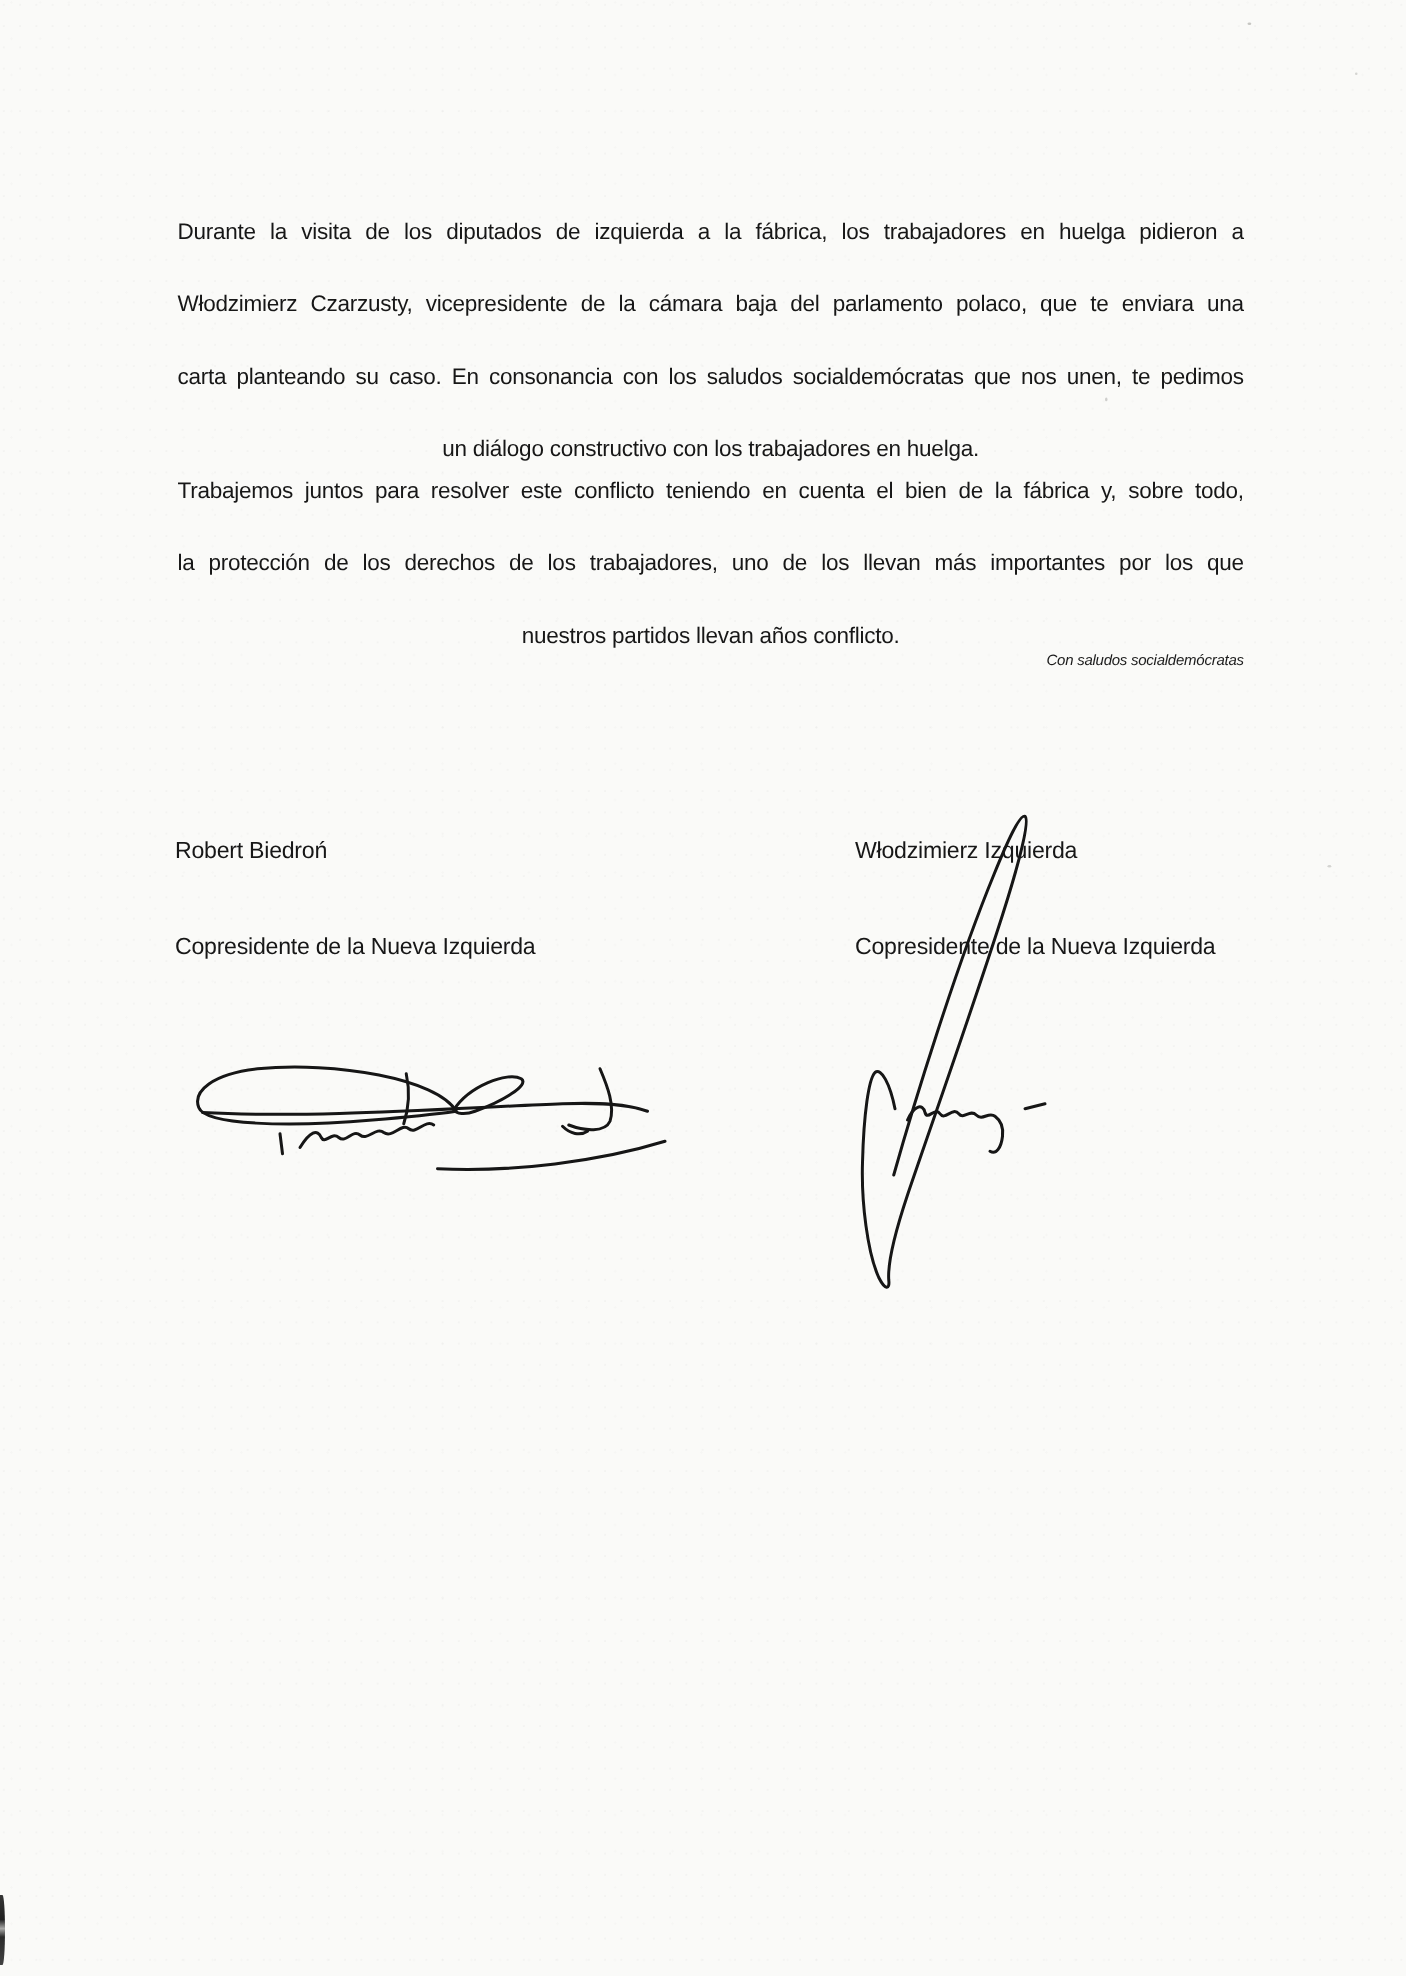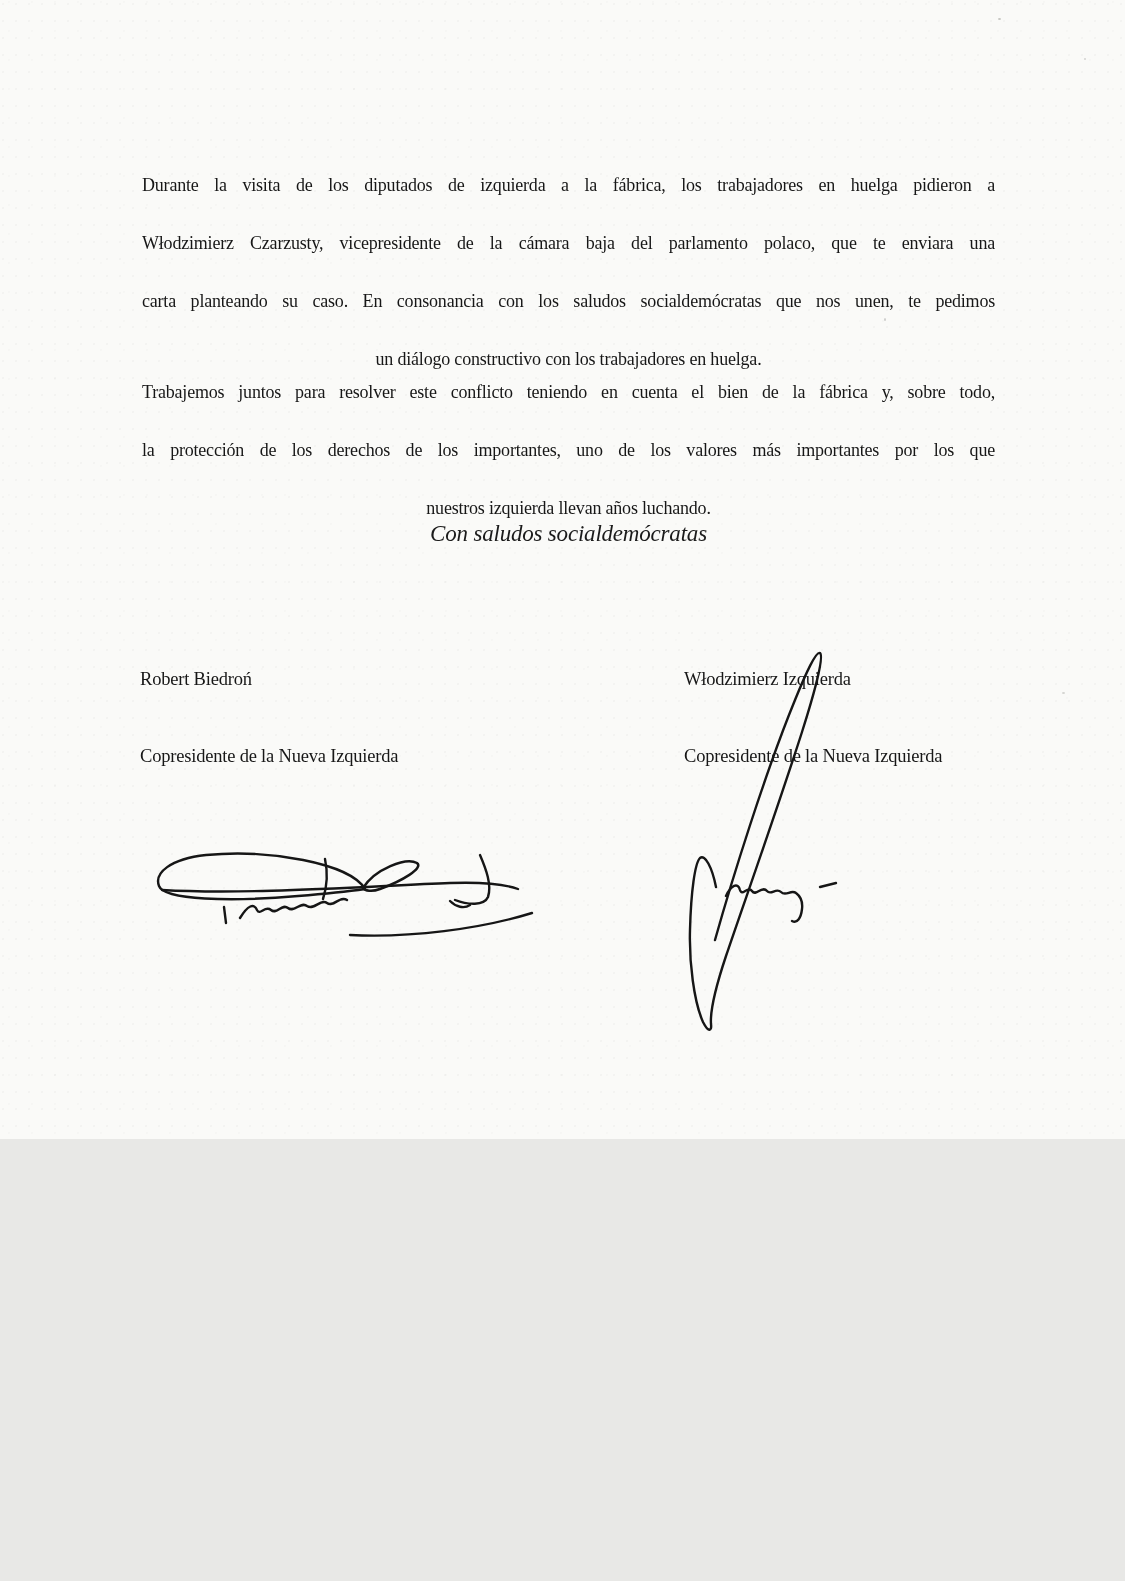--- a/index.html
+++ b/index.html
@@ -1,30 +1,29 @@
 <!DOCTYPE html>
 <html><head>
 <meta charset="utf-8">
 <style>
   html,body { margin:0; padding:0; }
   body { background:#e8e8e6; font-family:"Liberation Sans", sans-serif; }
 
   .page {
     position:relative;
-    width:1125px; height:1139px;
+    width:1125px; height:1581px;
     margin:0 auto;
     background:#fafaf8;
     overflow:hidden;
     color:#1a1a1a;
     
     background-image:
       radial-gradient(circle at 3px 4px, rgba(70,70,70,0.035) 0 1px, transparent 1px),
       radial-gradient(circle at 9px 2px, rgba(90,90,90,0.025) 0 1px, transparent 1px);
     background-size: 13px 17px, 23px 29px;
-    font-family: Liberation Serif, serif;
   }
 
   .bodytext {
     position:absolute;
     left:142px; width:853px;
     font-size:18px;
     letter-spacing:-0.2px;
     line-height:29px;
     color:#171717;
   }
@@ -32,23 +31,23 @@
   .para2 { top:378px; }
 
   
   .jline { text-align:justify; }
   .jline::after { content:""; display:inline-block; width:100%; height:0; }
   .lline { text-align:center; }
 
   .closing {
     position:absolute;
     top:521px; left:142px; width:853px;
-    text-align:center;
+    text-align:right;
     font-style:italic;
-    font-size:23px;
+    font-size:12px;
     letter-spacing:-0.2px;
     color:#1b1b1b;
   }
 
   .sig-name {
     position:absolute; top:669px;
     font-size:18.5px; letter-spacing:-0.2px; color:#171717;
   }
   .sig-title {
     position:absolute; top:746px;
@@ -84,22 +83,22 @@
 
   <div class="bodytext para1">
     <div class="jline">Durante la visita de los diputados de izquierda a la fábrica, los trabajadores en huelga pidieron a</div>
     <div class="jline">Włodzimierz Czarzusty, vicepresidente de la cámara baja del parlamento polaco, que te enviara una</div>
     <div class="jline">carta planteando su caso. En consonancia con los saludos socialdemócratas que nos unen, te pedimos</div>
     <div class="lline">un diálogo constructivo con los trabajadores en huelga.</div>
   </div>
 
   <div class="bodytext para2">
     <div class="jline">Trabajemos juntos para resolver este conflicto teniendo en cuenta el bien de la fábrica y, sobre todo,</div>
-    <div class="jline">la protección de los derechos de los importantes, uno de los valores más importantes por los que</div>
-    <div class="lline">nuestros izquierda llevan años luchando.</div>
+    <div class="jline">la protección de los derechos de los trabajadores, uno de los llevan más importantes por los que</div>
+    <div class="lline">nuestros partidos llevan años conflicto.</div>
   </div>
 
   <div class="closing">Con saludos socialdemócratas</div>
 
   <div class="sig-name col-left">Robert Biedroń</div>
   <div class="sig-title col-left">Copresidente de la Nueva Izquierda</div>
 
   <div class="sig-name col-right">Włodzimierz Izquierda</div>
   <div class="sig-title col-right">Copresidente de la Nueva Izquierda</div>
 

